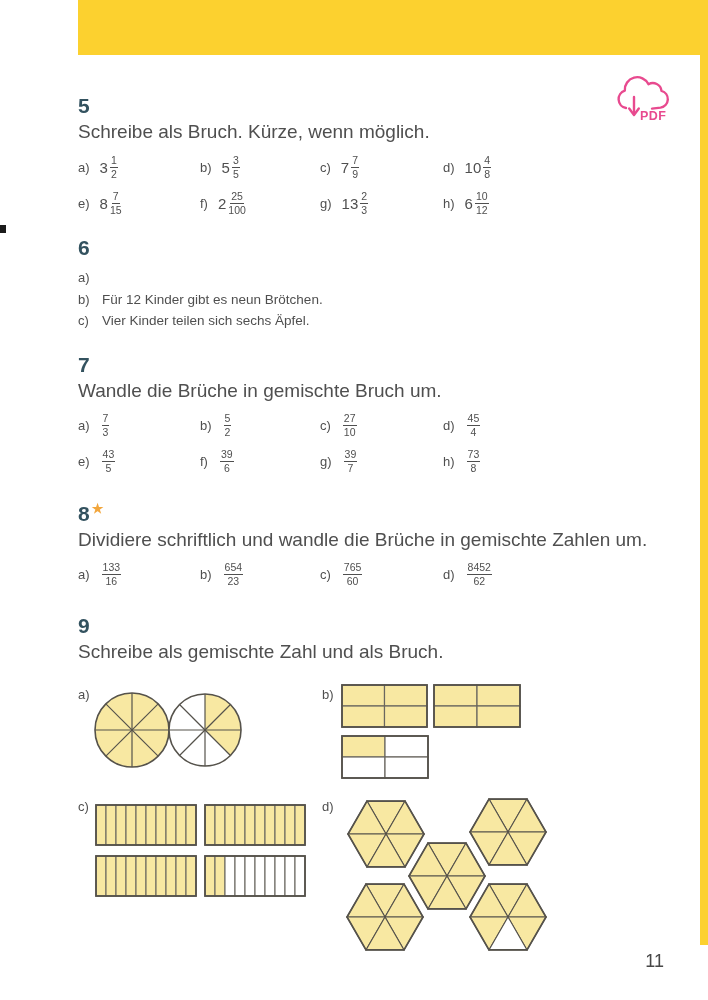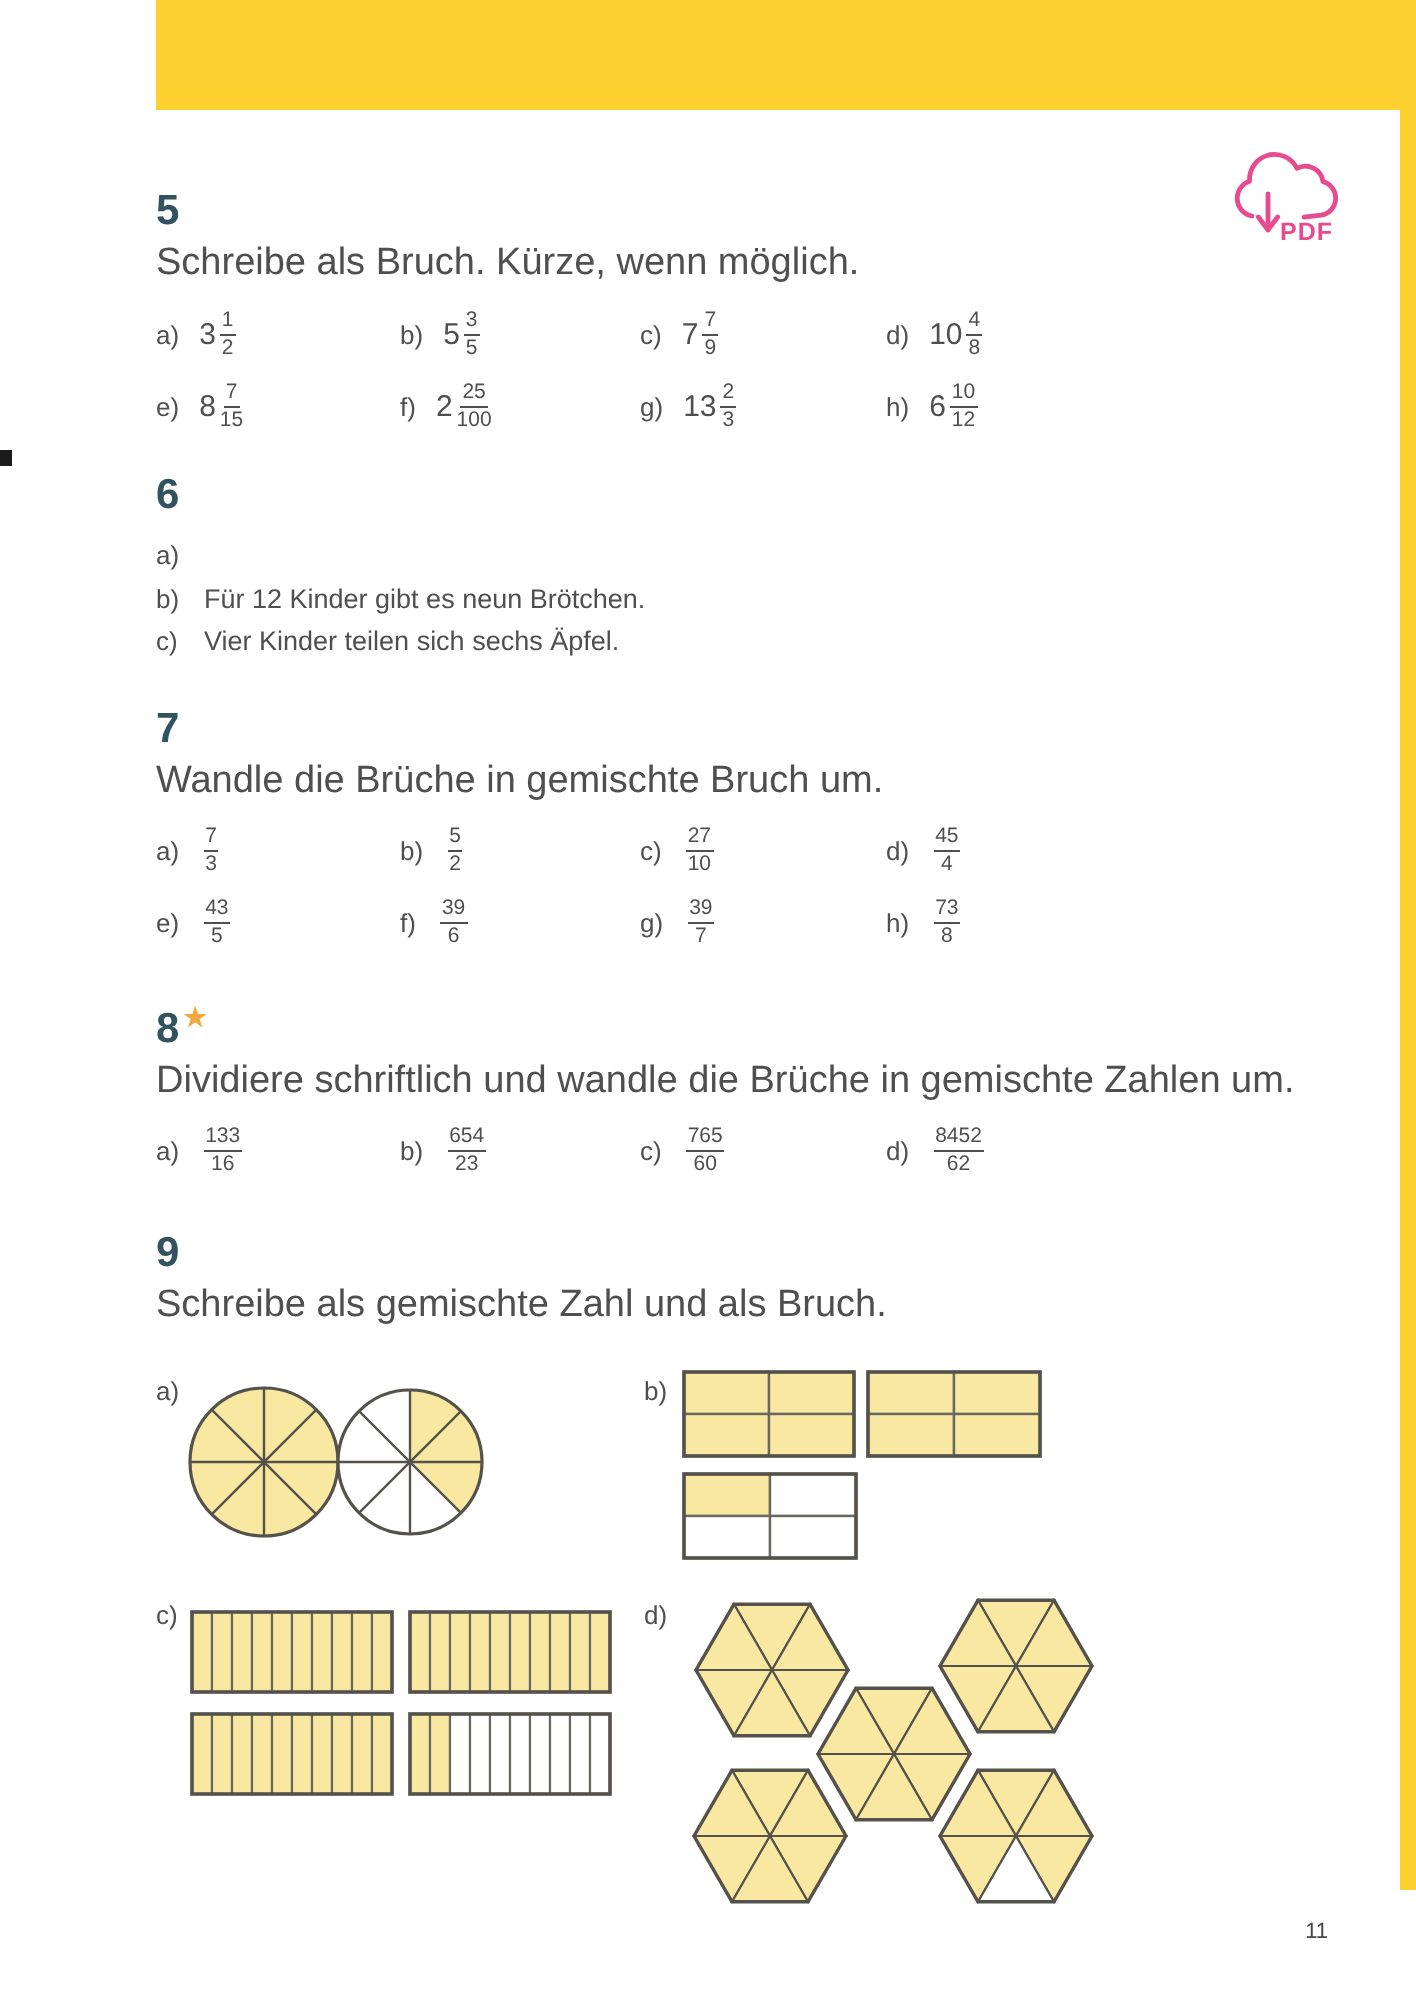--- a/index.html
+++ b/index.html
@@ -20,21 +20,21 @@
   .mixed{display:inline-flex;align-items:center;}
   .whole{font-size:15px;}
   .frac{display:inline-flex;flex-direction:column;align-items:center;font-size:10.5px;
         line-height:1.2;margin-left:2px;}
   .frac .num{border-bottom:1px solid var(--text,#4f4f4f);padding:0 1px;}
   .text-items{margin-top:6px;}
   .text-item{display:flex;gap:10px;font-size:13.5px;line-height:21.5px;}
   .text-item .item-label{width:14px;flex:none;}
   .diagrams{display:block;margin-top:8px;}
   .pdf-badge{position:absolute;left:613px;top:74px;width:64px;height:52px;cursor:pointer;}
-  .page-number{position:absolute;right:44px;bottom:28px;font-size:11px;color:#474747;}
+  .page-number{position:absolute;right:44px;bottom:28px;font-size:18px;color:#474747;}
 </style>
 </head>
 <body>
 
 <div id="page">
   <div class="band-top"></div>
   <div class="band-right"></div>
   <div class="print-mark"></div>
 
   <svg class="pdf-badge" viewBox="0 0 64 52" xmlns="http://www.w3.org/2000/svg">

